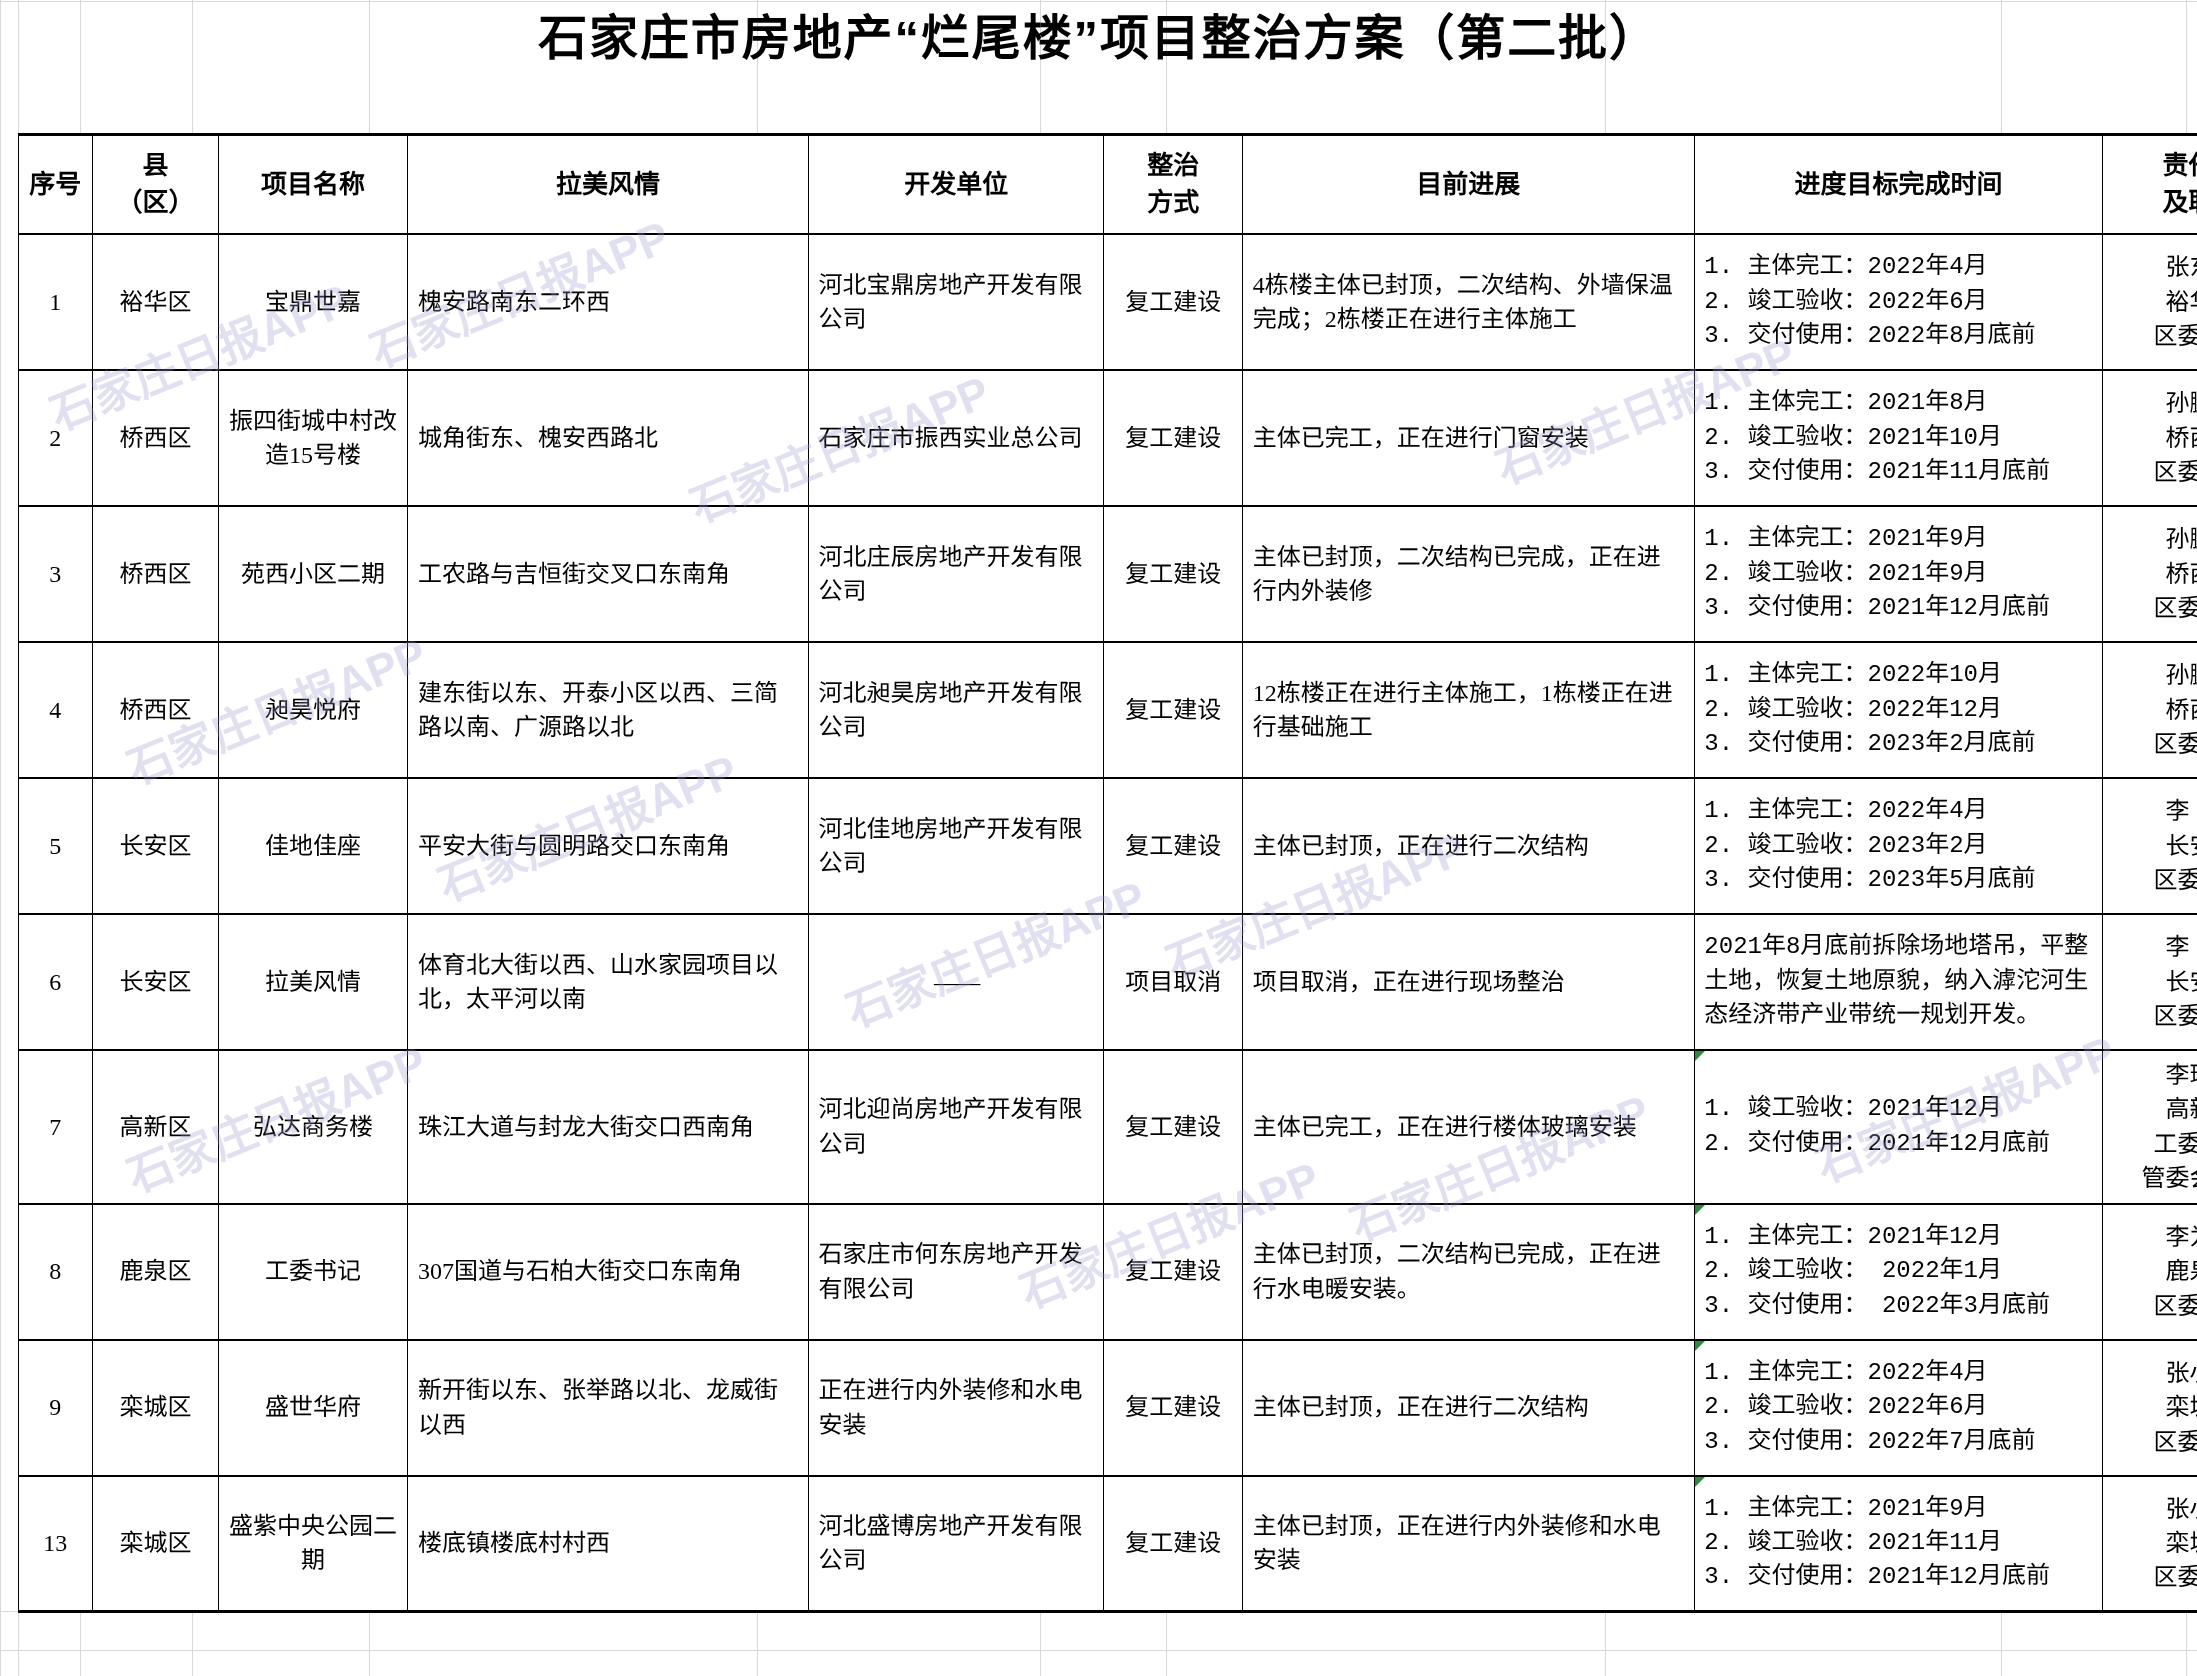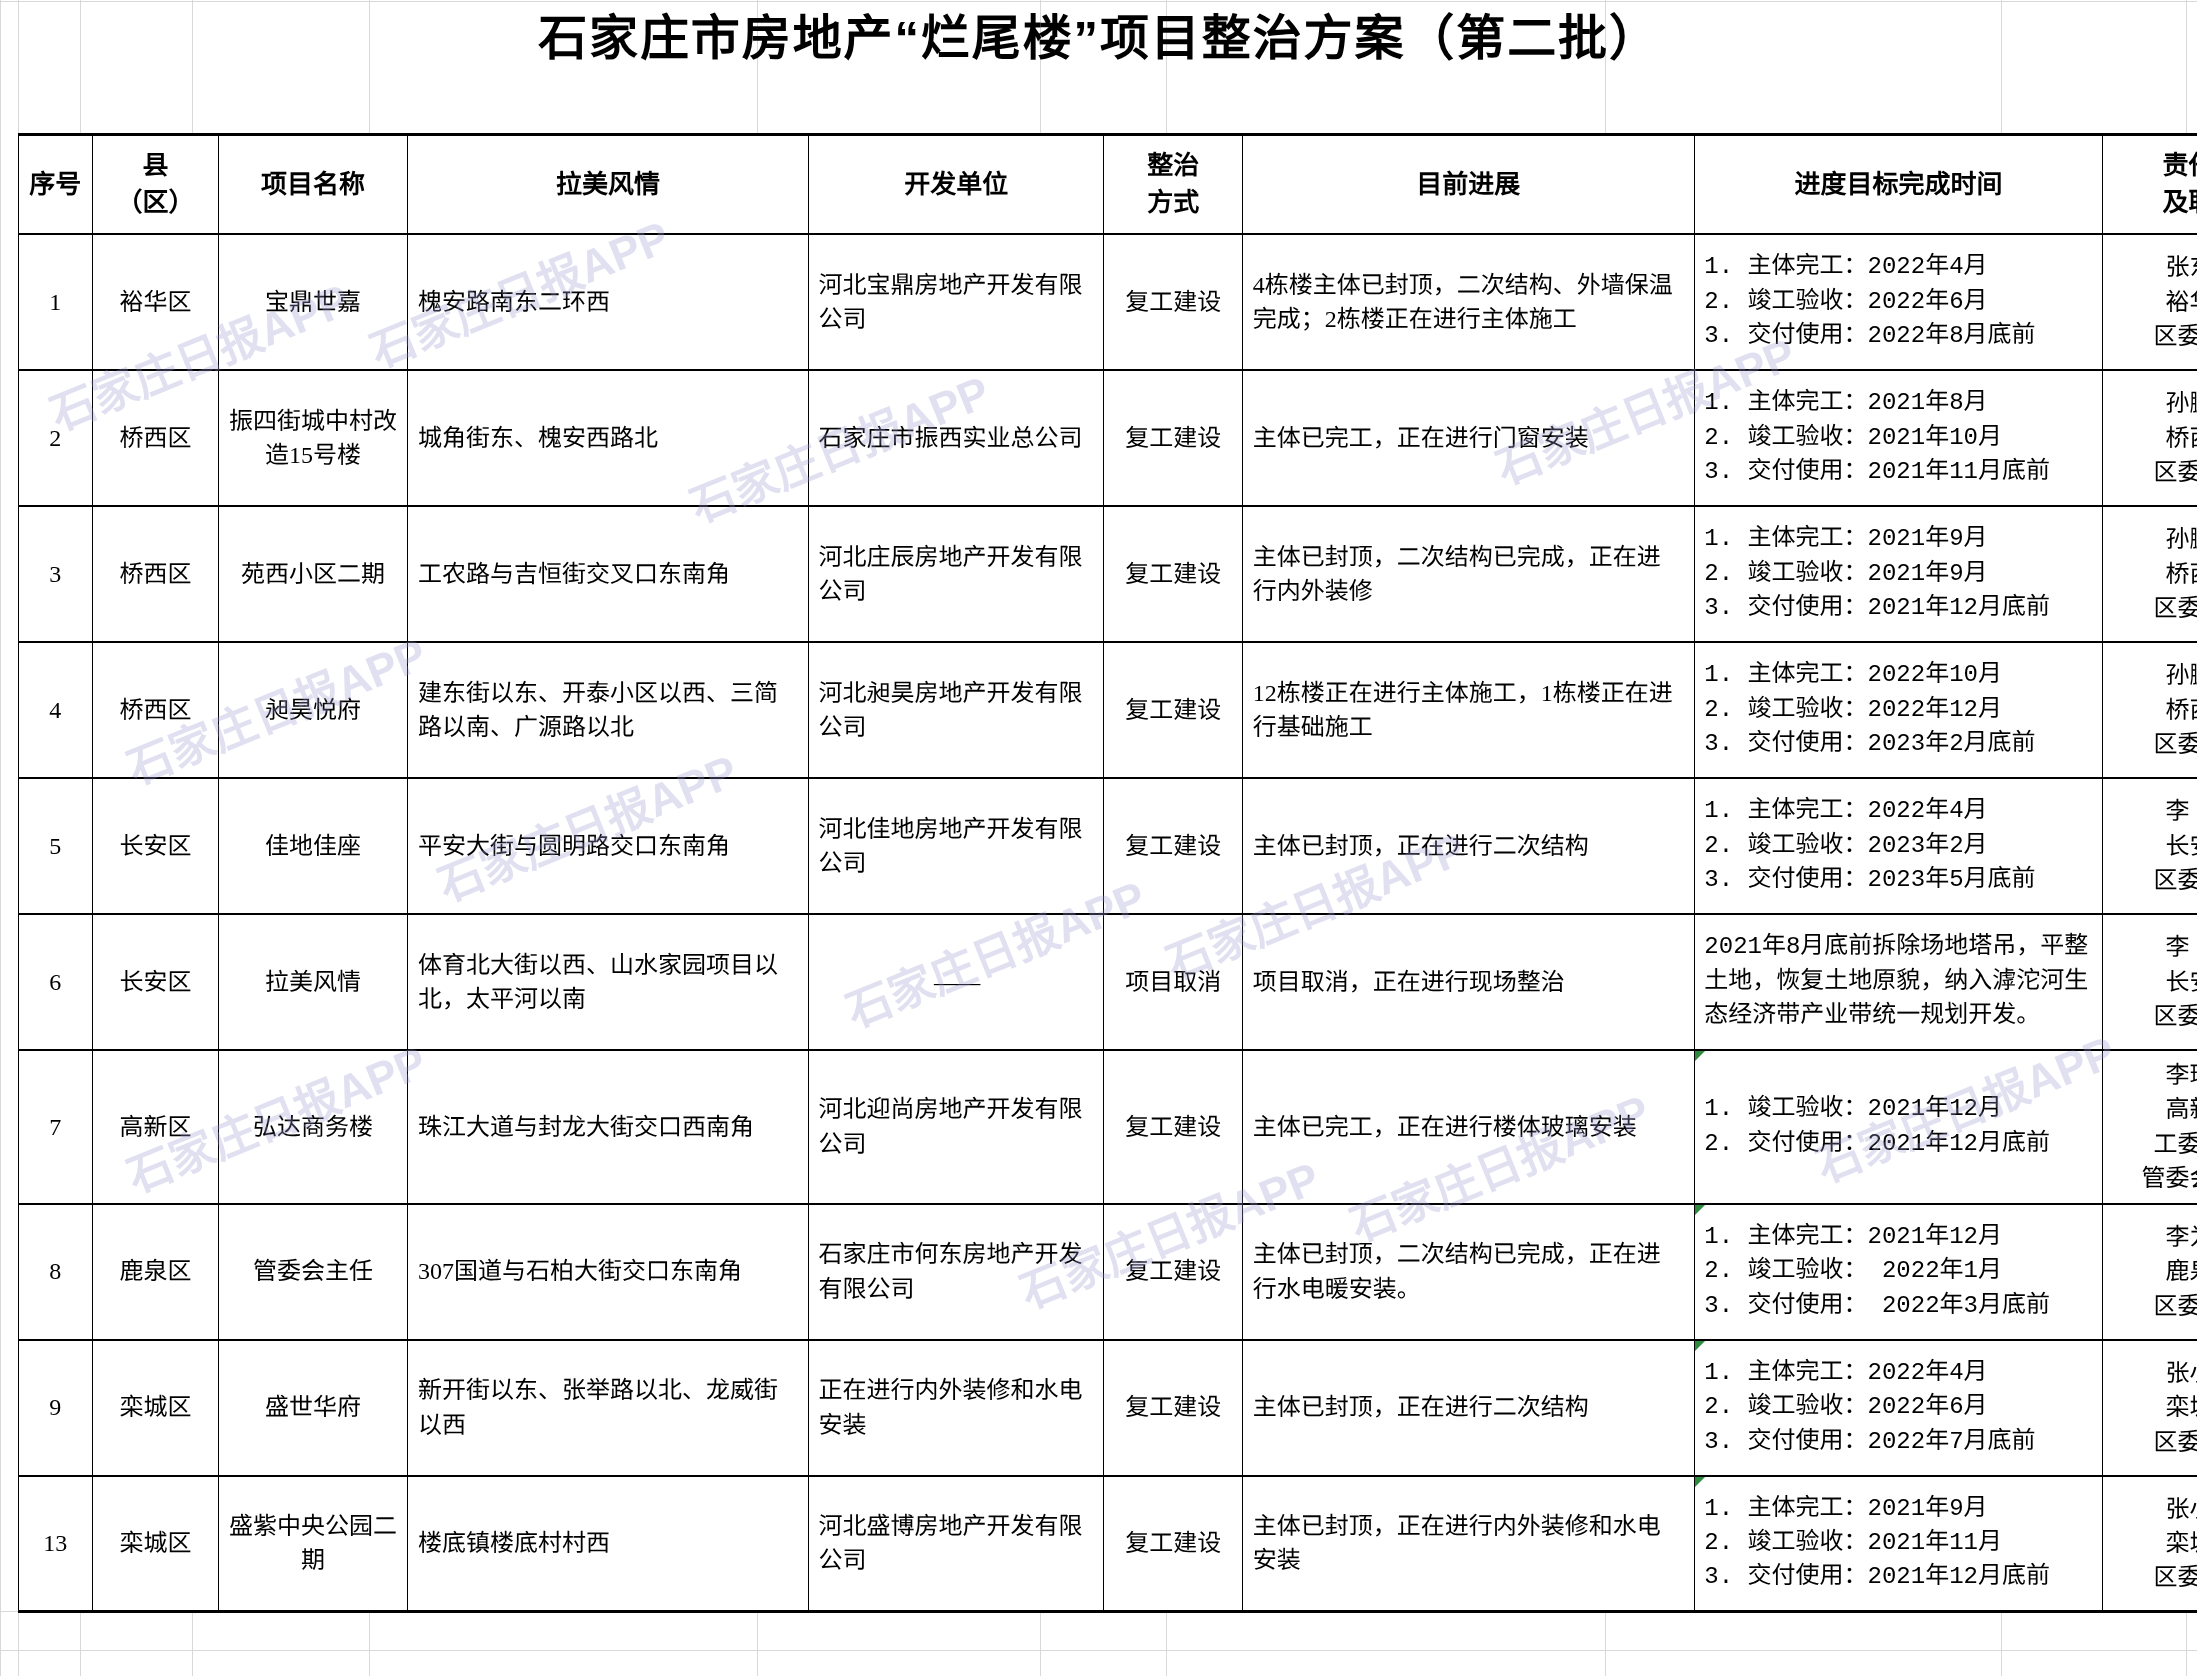--- a/index.html
+++ b/index.html
@@ -312,21 +312,21 @@
             <td class="c-time multiline cell-rel">1. 竣工验收：2021年12月
 2. 交付使用：2021年12月底前<span class="green-flag"></span></td>
             <td class="c-resp multiline cell-rel">李瑞峰
 高新区
 工委书记
 管委会主任</td>
           </tr>
           <tr>
             <td class="c-idx multiline cell-rel">8</td>
             <td class="c-dist multiline cell-rel">鹿泉区</td>
-            <td class="c-proj multiline cell-rel">管委会主任</td>
+            <td class="c-proj multiline cell-rel">工委书记</td>
             <td class="c-addr multiline cell-rel">307国道与石柏大街交口东南角</td>
             <td class="c-dev multiline cell-rel">石家庄市何东房地产开发有限公司</td>
             <td class="c-mode multiline cell-rel">复工建设</td>
             <td class="c-prog multiline cell-rel">主体已封顶，二次结构已完成，正在进行水电暖安装。</td>
             <td class="c-time multiline cell-rel">1. 主体完工：2021年12月
 2. 竣工验收： 2022年1月
 3. 交付使用： 2022年3月底前<span class="green-flag"></span></td>
             <td class="c-resp multiline cell-rel">李为军
 鹿泉区
 区委书记</td>

